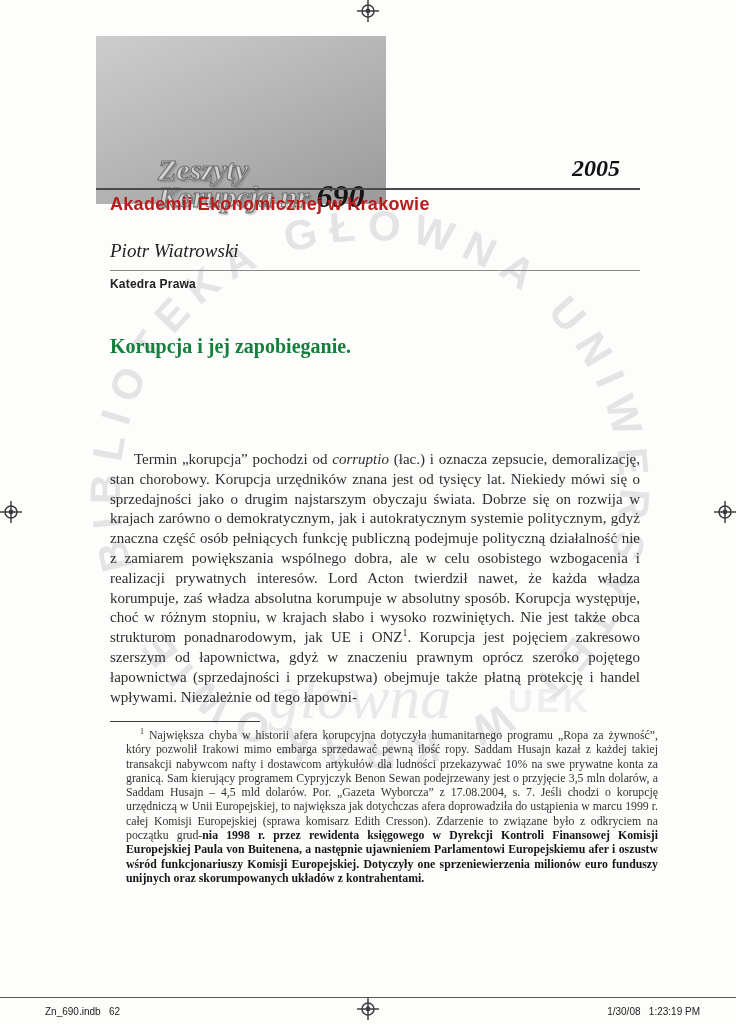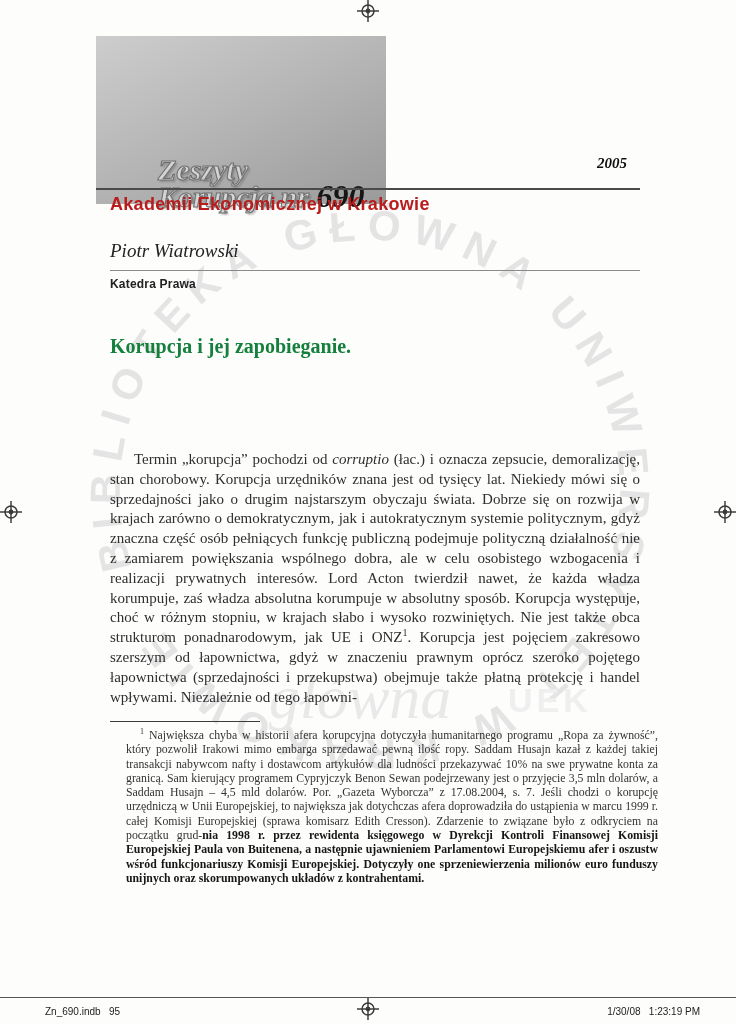--- a/index.html
+++ b/index.html
@@ -67,25 +67,25 @@
   }
   .issue-number {
     -webkit-text-stroke: 0px transparent;
     color: #161616;
     font-size: 32px;
     text-shadow: none;
     font-style: italic;
   }
   .publication-year {
     position: absolute;
-    top: 155px; right: 109px;
-    font-family: "Liberation Serif", serif;
-    font-weight: bold;
-    font-style: italic;
-    font-size: 15px;
+    top: 155px; right: 116px;
+    font-family: "Liberation Serif", serif;
+    font-weight: bold;
+    font-style: italic;
+    font-size: 24px;
     color: #111;
     z-index: 2;
   }
   .header-rule {
     position: absolute;
     left: 96px; top: 188px;
     width: 544px; height: 2px;
     background: #4a4a4a;
     z-index: 2;
   }
@@ -259,17 +259,17 @@
 
   <h1 class="article-title"><span>Korupcja i jej zapobieganie.</span><br><br></h1>
 
   <p class="body-text"><span>Termin „korupcja” pochodzi od </span><em>corruptio</em><span> (łac.) i oznacza zepsucie, demoralizację, stan chorobowy. Korupcja urzędników znana jest od tysięcy lat. Niekiedy mówi się o sprzedajności jako o drugim najstarszym obyczaju świata. Dobrze się on rozwija w krajach zarówno o demokratycznym, jak i autokratycznym systemie politycznym, gdyż znaczna część osób pełniących funkcję publiczną podejmuje polityczną działalność nie z zamiarem powiększania wspólnego dobra, ale w celu osobistego wzbogacenia i realizacji prywatnych interesów. Lord Acton twierdził nawet, że każda władza korumpuje, zaś władza absolutna korumpuje w absolutny sposób. Korupcja występuje, choć w różnym stopniu, w krajach słabo i wysoko rozwiniętych. Nie jest także obca strukturom ponadnarodowym, jak UE i ONZ</span><sup>1</sup><span>. Korupcja jest pojęciem zakresowo szerszym od łapownictwa, gdyż w znaczeniu prawnym oprócz szeroko pojętego łapownictwa (sprzedajności i przekupstwa) obejmuje także płatną protekcję i handel wpływami. Niezależnie od tego łapowni-</span></p>
 
   <div class="footnote-rule"></div>
   <p class="footnote"><sup>1</sup><span> Największa chyba w historii afera korupcyjna dotyczyła humanitarnego programu „Ropa za żywność”, który pozwolił Irakowi mimo embarga sprzedawać pewną ilość ropy. Saddam Husajn kazał z każdej takiej transakcji nabywcom nafty i dostawcom artykułów dla ludności przekazywać 10% na swe prywatne konta za granicą. Sam kierujący programem Cypryjczyk Benon Sewan podejrzewany jest o przyjęcie 3,5 mln dolarów, a Saddam Husajn – 4,5 mld dolarów. Por. „Gazeta Wyborcza” z 17.08.2004, s. 7. Jeśli chodzi o korupcję urzędniczą w Unii Europejskiej, to największa jak dotychczas afera doprowadziła do ustąpienia w marcu 1999 r. całej Komisji Europejskiej (sprawa komisarz Edith Cresson). Zdarzenie to związane było z odkryciem na początku grud-</span><b class="fn-bold">nia 1998 r. przez rewidenta księgowego w Dyrekcji Kontroli Finansowej Komisji Europejskiej Paula von Buitenena, a następnie ujawnieniem Parlamentowi Europejskiemu afer i oszustw wśród funkcjonariuszy Komisji Europejskiej. Dotyczyły one sprzeniewierzenia milionów euro funduszy unijnych oraz skorumpowanych układów z kontrahentami.</b></p>
 
   <div class="bottom-rule"></div>
   <div class="proof-footer">
-    <span class="pf-left">Zn_690.indb   95</span>
+    <span class="pf-left">Zn_690.indb   62</span>
     <span class="pf-right">1/30/08   1:23:19 PM</span>
   </div>
 
 </div>
 
 </body></html>

